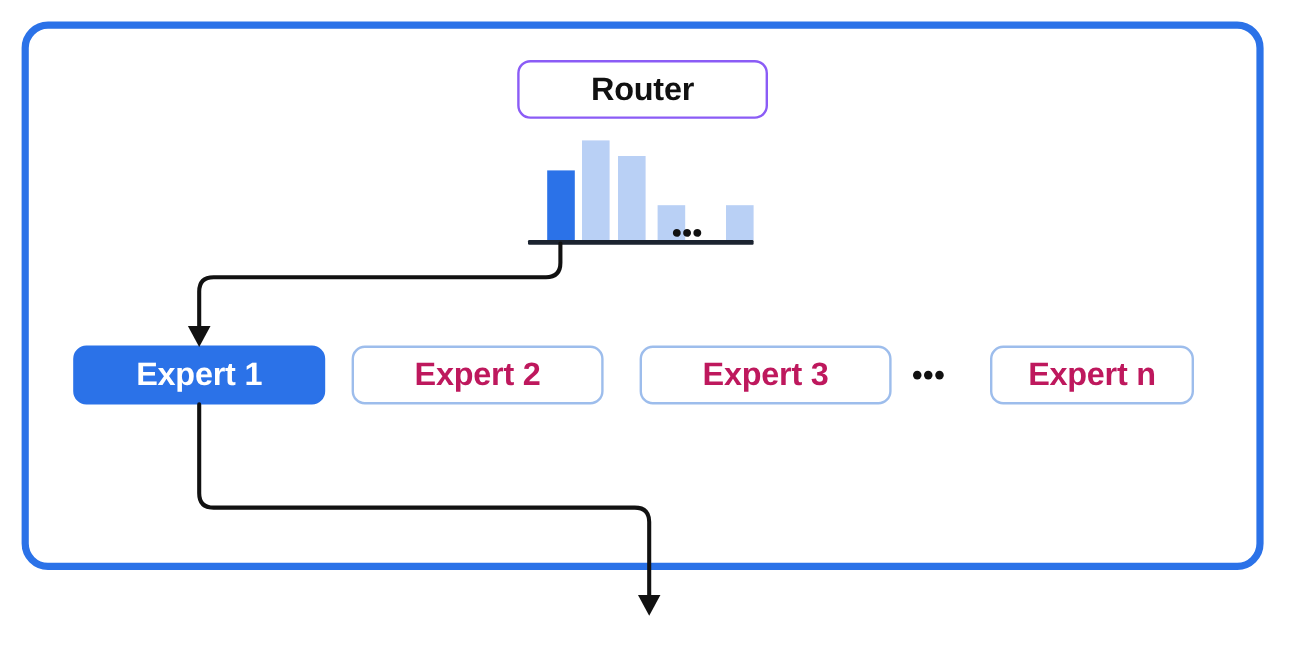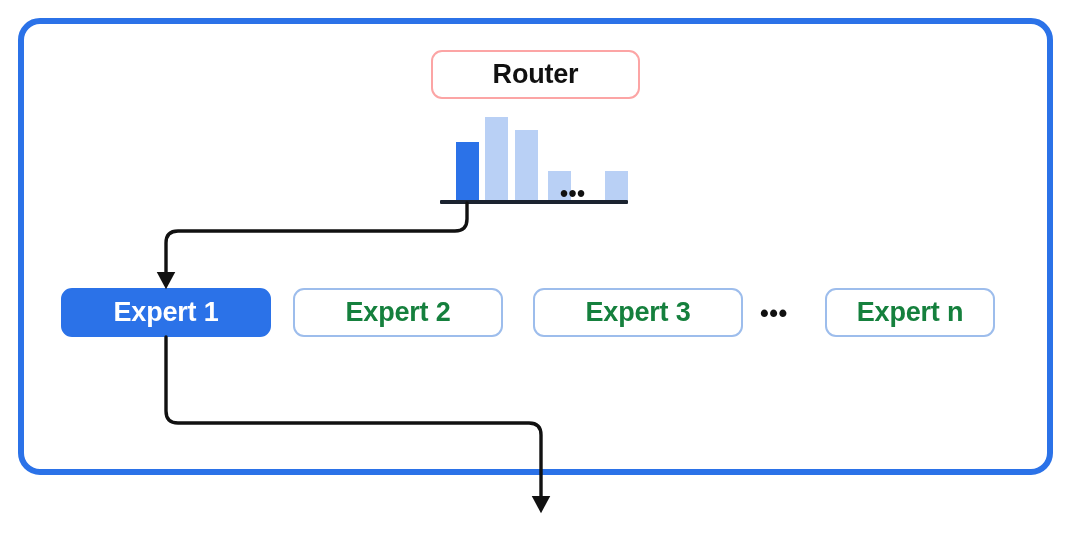--- a/index.html
+++ b/index.html
@@ -33,21 +33,21 @@
   }
 
   
   #router-box {
     position: absolute;
     left: 431px;
     top: 50px;
     width: 209px;
     height: 49px;
     box-sizing: border-box;
-    border: 2px solid #fca5a5;
+    border: 2px solid #8b5cf6;
     border-radius: 11px;
     background: #ffffff;
     display: flex;
     align-items: center;
     justify-content: center;
   }
   #router-box .box-label {
     font-size: 27px;
     font-weight: bold;
     color: #111111;
@@ -101,21 +101,21 @@
   .expert-box .box-label {
     font-size: 27px;
     font-weight: bold;
     letter-spacing: -0.2px;
     white-space: nowrap;
   }
   .expert-box.inactive {
     border: 2px solid #9dbdec;
     background: #ffffff;
   }
-  .expert-box.inactive .box-label { color: #15803d; }
+  .expert-box.inactive .box-label { color: #be185d; }
   .expert-box.active {
     border: 2px solid #2b72e8;
     background: #2b72e8;
   }
   .expert-box.active .box-label { color: #ffffff; }
 
   #experts-ellipsis {
     position: absolute;
     left: 760px;
     top: 300px;

